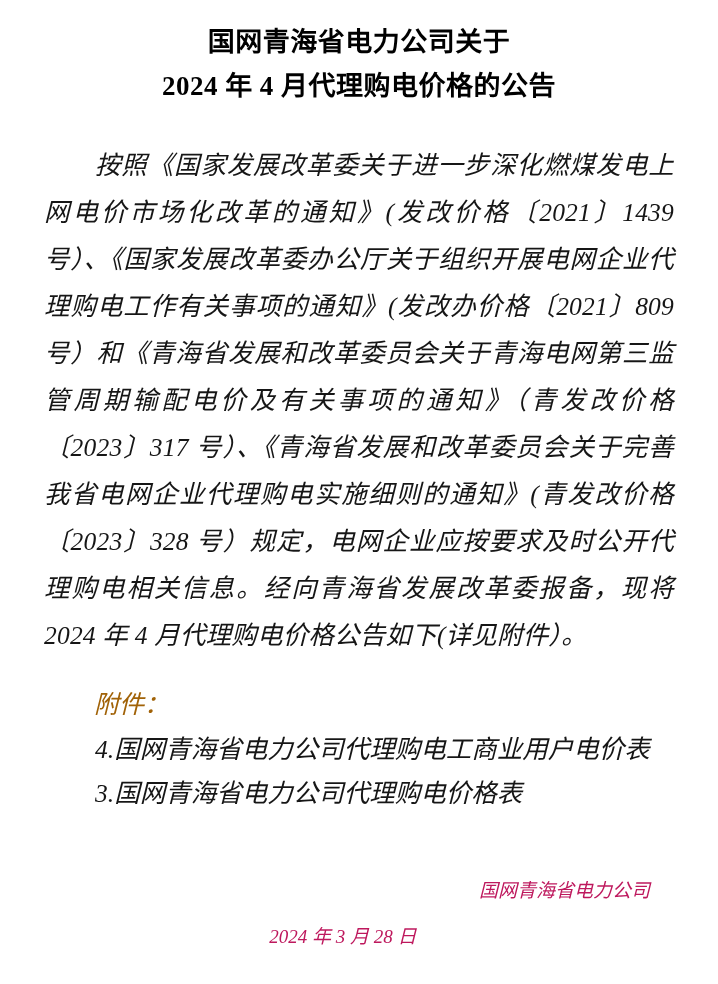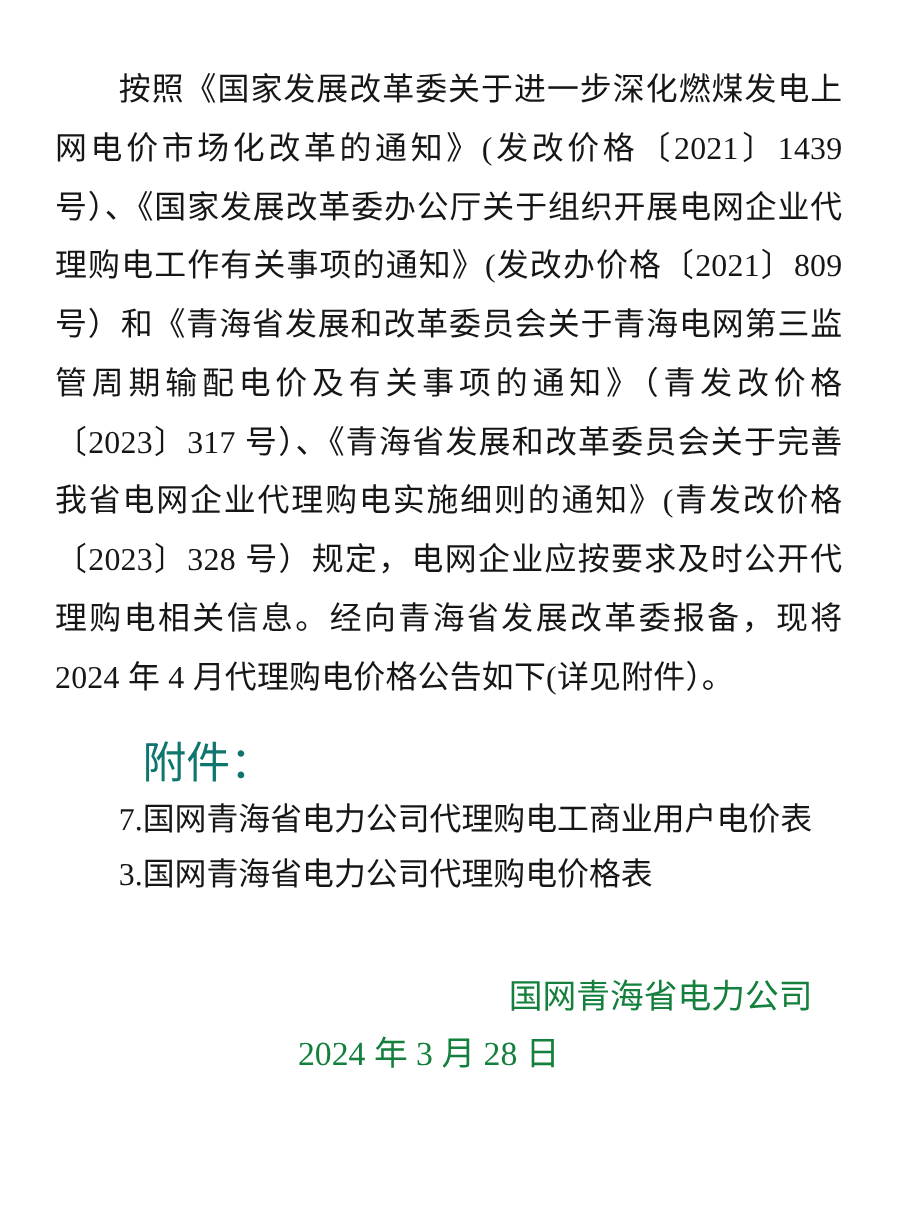--- a/index.html
+++ b/index.html
@@ -29,78 +29,83 @@
     letter-spacing: 0.5px;
     margin: 6px 0 0 0;
     color: #000000;
   }
   .doc-title .line {
     display: block;
     white-space: nowrap;
   }
   .body-block {
     margin-top: 34px;
+    font-style: italic;
   }
   p.para {
     font-size: 25.5px;
     line-height: 47px;
     margin: 0;
     text-align: justify;
     text-justify: inter-character;
     text-indent: 2em;
     letter-spacing: 0.2px;
     color: #161616;
   }
   .attach-label {
-    font-size: 35px;
+    font-size: 25px;
     line-height: 47px;
     margin: 22px 0 0 0;
     text-indent: 2em;
-    color: #0f766e;
+    color: #a16207;
   }
   .attach-list {
     margin: 0;
     padding: 0;
     list-style: none;
   }
   .attach-list li {
     font-size: 25.5px;
     line-height: 44px;
     text-indent: 2em;
     color: #161616;
   }
   .signature {
     margin-top: 52px;
     text-align: right;
     padding-right: 24px;
   }
   .signature .sig-line {
-    font-size: 27px;
+    font-size: 19px;
     line-height: 46px;
-    color: #15803d;
+    color: #be185d;
     display: block;
   }
   .signature .sig-date {
     padding-right: 8px;
     text-align: center;
   }
 </style>
 </head>
 <body>
 
 <div class="page">
 
+  <div class="doc-title">
+    <span class="line">国网青海省电力公司关于</span>
+    <span class="line">2024 年 4 月代理购电价格的公告</span>
+  </div>
 
   <div class="body-block">
     <p class="para">按照《国家发展改革委关于进一步深化燃煤发电上网电价市场化改革的通知》(发改价格〔2021〕1439 号）、《国家发展改革委办公厅关于组织开展电网企业代理购电工作有关事项的通知》(发改办价格〔2021〕809 号）和《青海省发展和改革委员会关于青海电网第三监管周期输配电价及有关事项的通知》（青发改价格〔2023〕317 号）、《青海省发展和改革委员会关于完善我省电网企业代理购电实施细则的通知》(青发改价格〔2023〕328 号）规定，电网企业应按要求及时公开代理购电相关信息。经向青海省发展改革委报备，现将 2024 年 4 月代理购电价格公告如下(详见附件）。</p>
 
     <p class="attach-label">附件：</p>
 
     <ul class="attach-list">
-      <li>7.国网青海省电力公司代理购电工商业用户电价表</li>
+      <li>4.国网青海省电力公司代理购电工商业用户电价表</li>
       <li>3.国网青海省电力公司代理购电价格表</li>
     </ul>
 
     <div class="signature">
       <span class="sig-line">国网青海省电力公司</span>
       <span class="sig-line sig-date">2024 年 3 月 28 日</span>
     </div>
   </div>
 
 </div>

